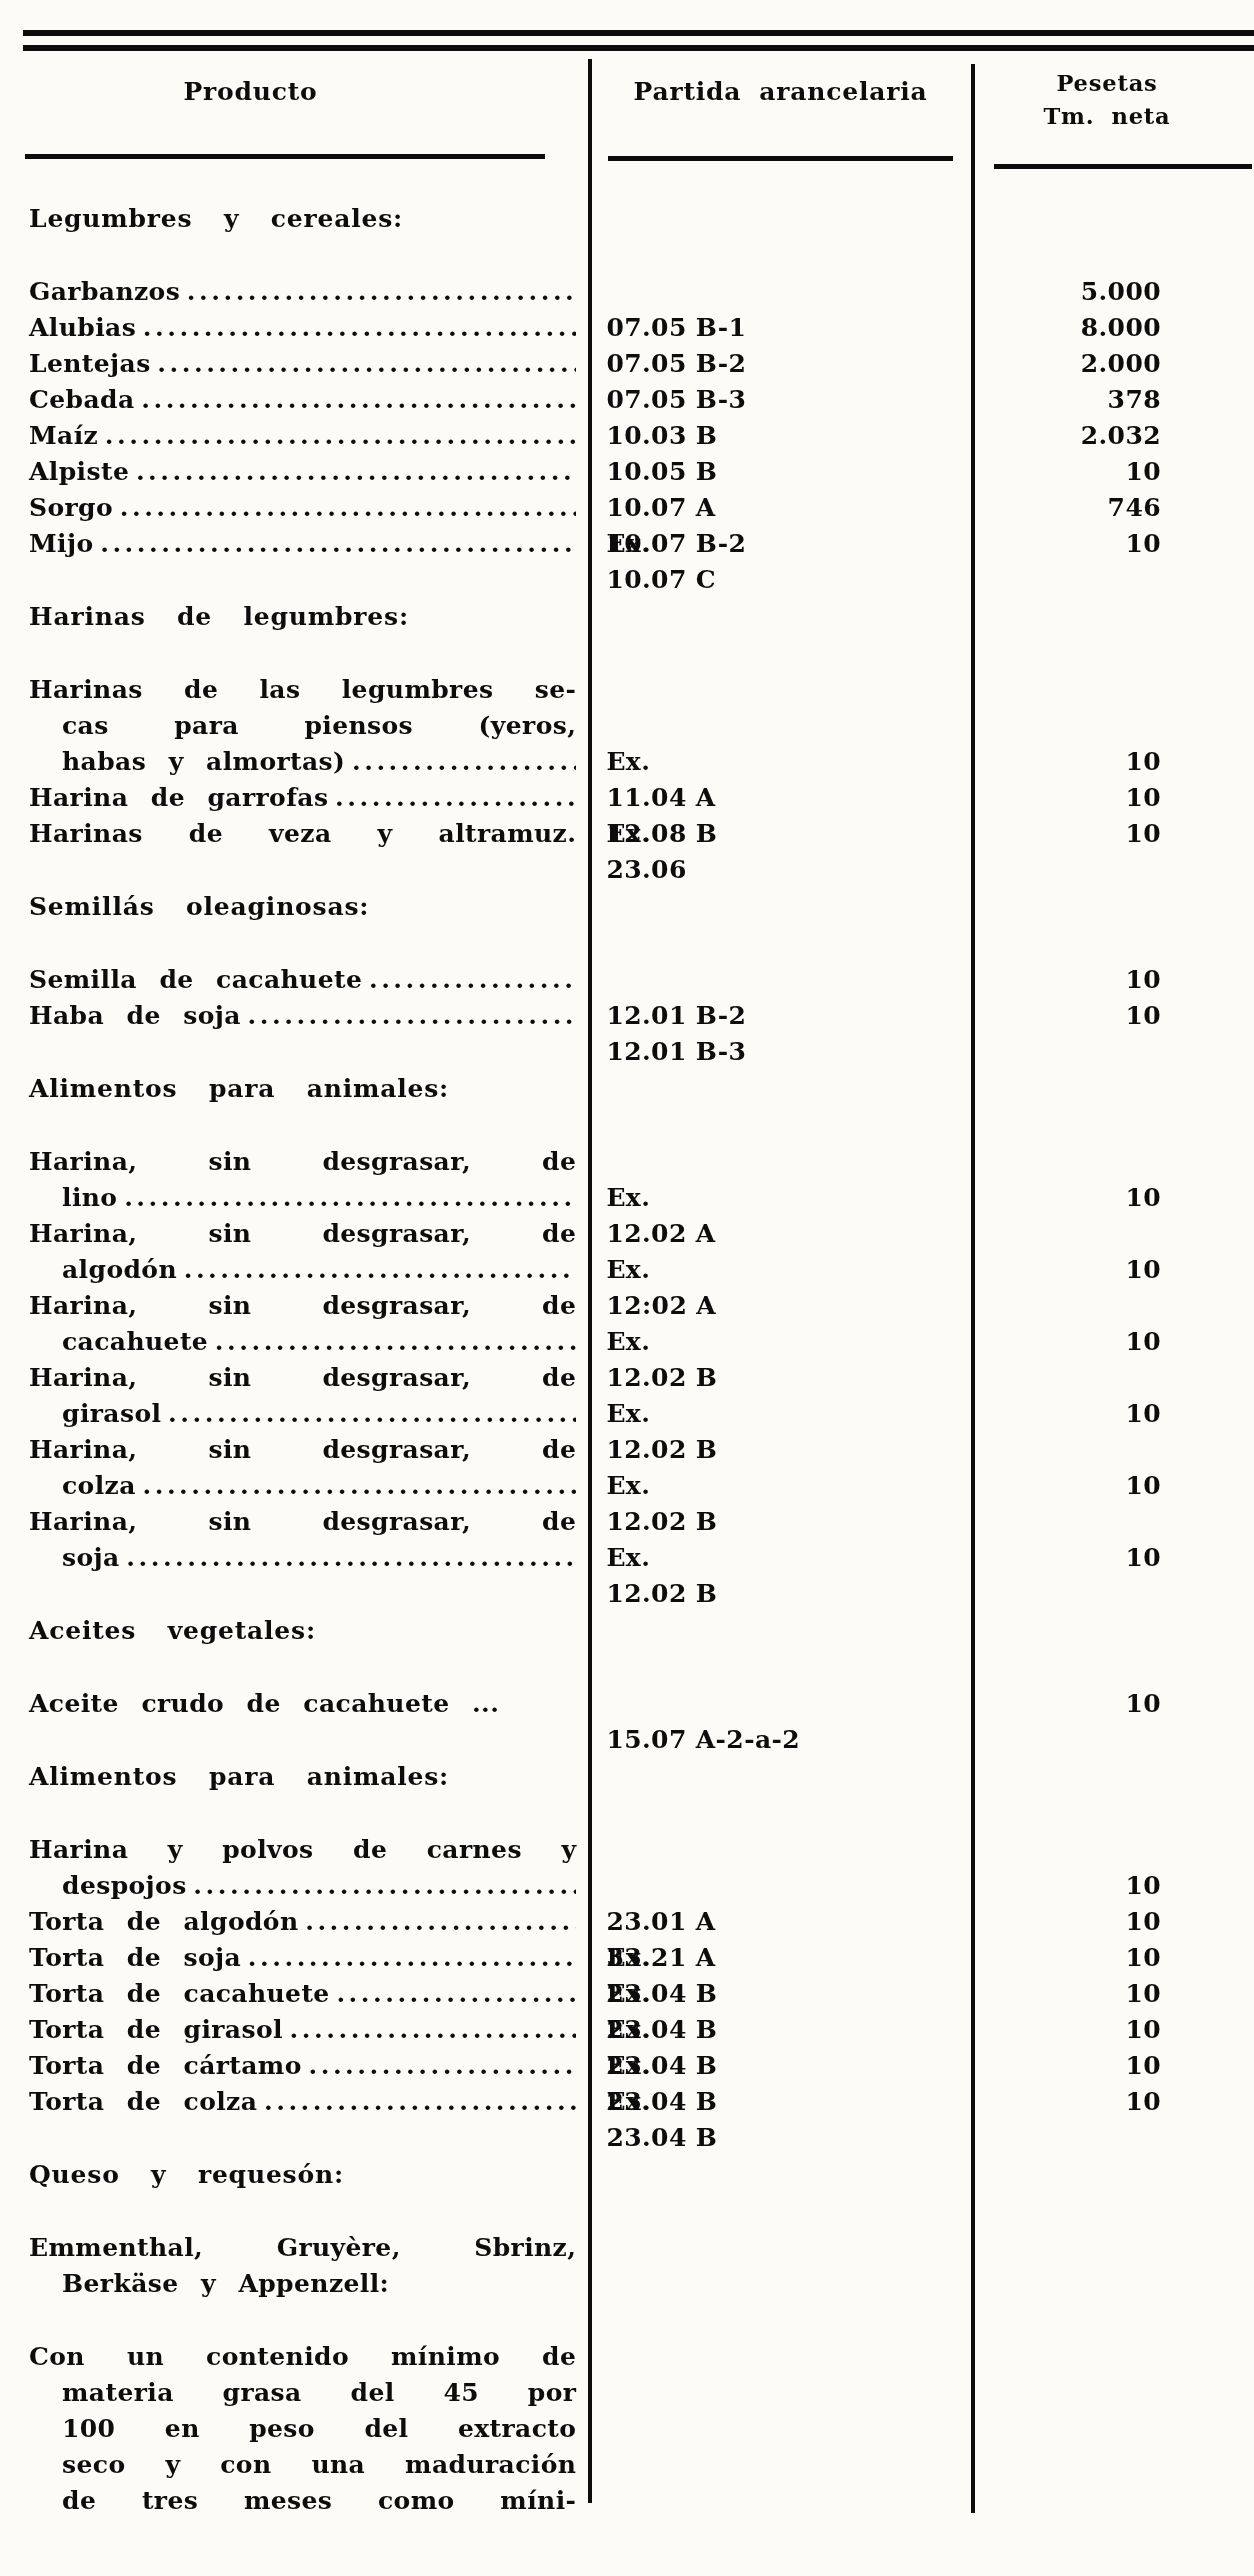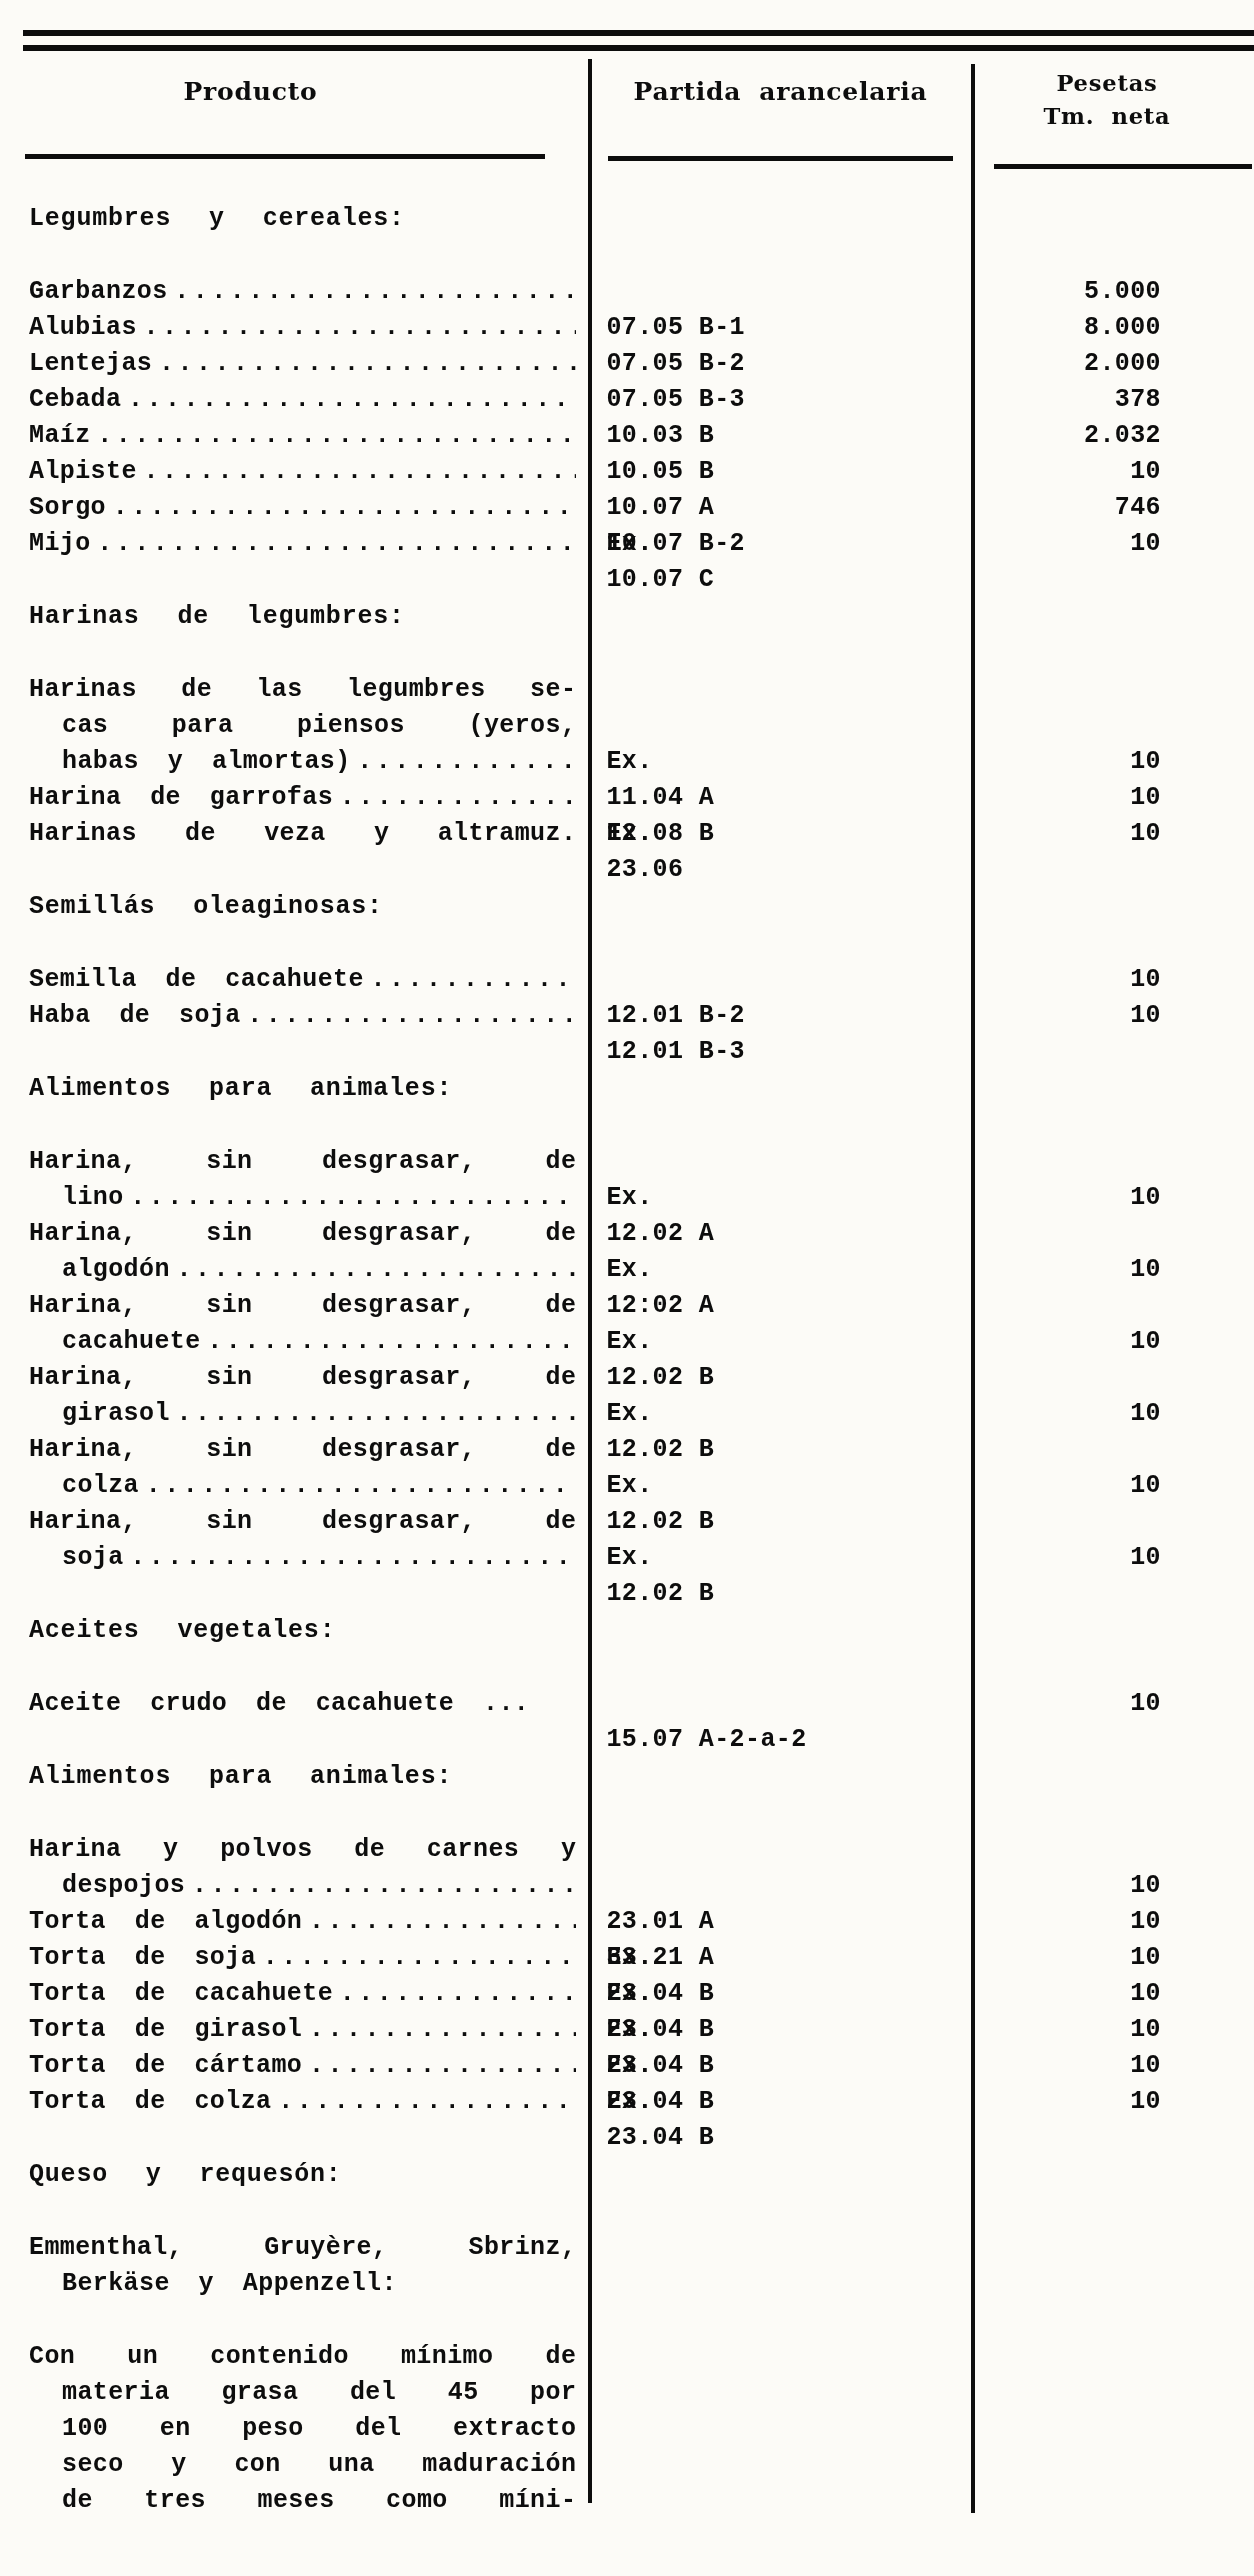--- a/index.html
+++ b/index.html
@@ -6,21 +6,21 @@
   body{
     width:1255px;height:2576px;position:relative;overflow:hidden;
     background:#fcfbf7;color:#0d0d0d;
     font-family:"DejaVu Serif", serif;font-weight:700;
   }
   .rule{position:absolute;background:#0d0d0d;}
   
   .colhead{position:absolute;text-align:center;font-size:25px;line-height:30px;letter-spacing:0.8px;word-spacing:8.4px;}
   .colhead.small{font-size:22.6px;line-height:33px;}
   
-  #rows{position:absolute;left:0;top:164px;width:1043px;font-family:Liberation Mono, monospace;}
+  #rows{position:absolute;left:0;top:164px;width:1043px;}
   .row{display:grid;grid-template-columns:588px 385px 282px;height:36px;line-height:36px;font-size:25px;}
   .row.s{margin:37px 0;}
   .row.gap{margin-top:37px;}
   .cellL{padding-left:29px;padding-right:11.7px;white-space:nowrap;word-spacing:13.4px;letter-spacing:0.4px;overflow:hidden;}
   .row.s .cellL{word-spacing:22px;letter-spacing:0.8px;}
   .cellL.ind{padding-left:62px;}
   .cellL.flex{display:flex;align-items:baseline;}
   .cellL.j{white-space:normal;text-align:justify;text-align-last:justify;}
   .label{white-space:nowrap;}
   .dots{flex:1 1 auto;overflow:hidden;white-space:nowrap;letter-spacing:3.5px;margin-left:6.7px;}

